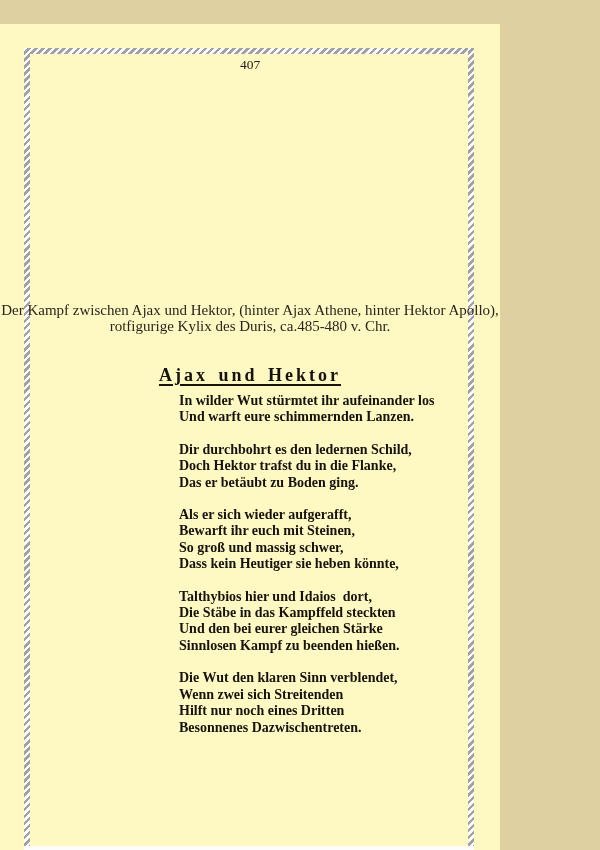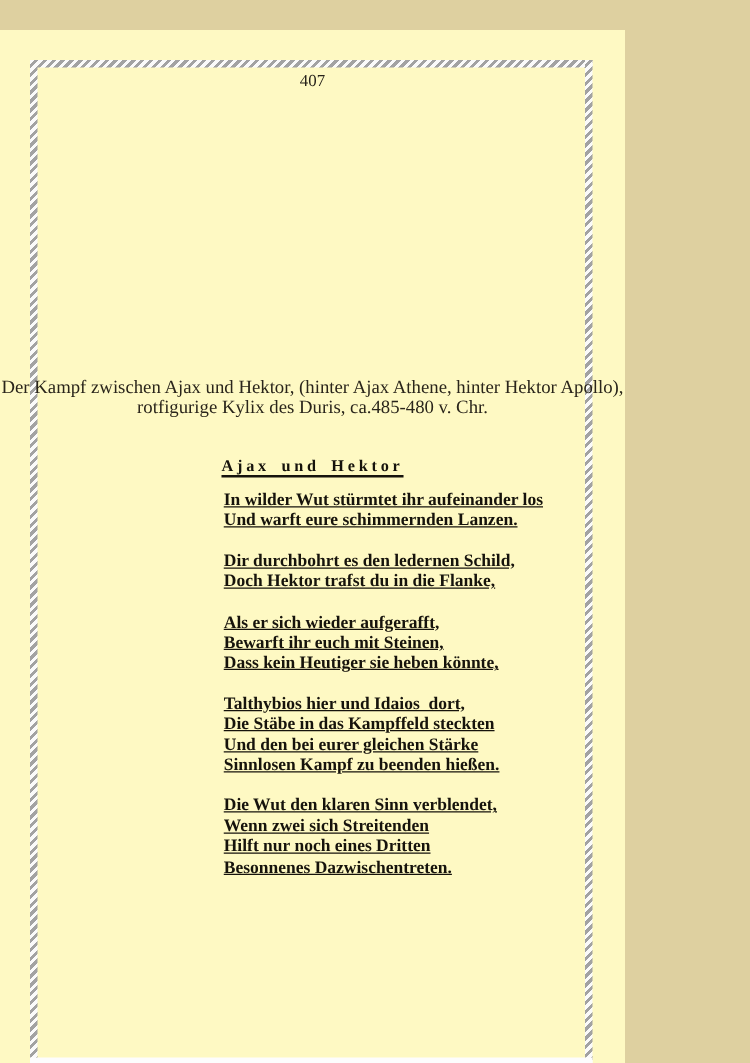--- a/index.html
+++ b/index.html
@@ -55,21 +55,21 @@
     line-height: 15.5px;
     color: #2a251b;
   }
   .poem-title {
     position: absolute;
     top: 341px;
     left: 0;
     width: 100%;
     text-align: center;
     margin: 0;
-    font-size: 13px;
+    font-size: 18px;
     font-weight: bold;
     letter-spacing: 3px;
     word-spacing: 3px;
     color: #16130c;
     text-decoration: underline;
     text-underline-offset: 3px;
     text-decoration-thickness: 1.5px;
   }
   .poem {
     position: absolute;
@@ -78,21 +78,20 @@
     font-size: 14px;
     font-weight: bold;
     line-height: 16.4px;
     color: #16130c;
   }
   .stanza {
     margin: 0 0 16px 0;
   }
   .line {
     white-space: pre;
-    text-decoration: underline;
   }
 </style>
 </head>
 <body>
 
 <div class="page">
 
   <div class="frame-edge stripe edge-top"></div>
   <div class="frame-edge stripe edge-left"></div>
   <div class="frame-edge stripe edge-right"></div>
@@ -108,24 +107,26 @@
   <h1 class="poem-title">Ajax und Hektor</h1>
 
   <div class="poem">
     <div class="stanza">
       <div class="line">In wilder Wut stürmtet ihr aufeinander los</div>
       <div class="line">Und warft eure schimmernden Lanzen.</div>
     </div>
     <div class="stanza">
       <div class="line">Dir durchbohrt es den ledernen Schild,</div>
       <div class="line">Doch Hektor trafst du in die Flanke,</div>
+      <div class="line">Das er betäubt zu Boden ging.</div>
     </div>
     <div class="stanza">
       <div class="line">Als er sich wieder aufgerafft,</div>
       <div class="line">Bewarft ihr euch mit Steinen,</div>
+      <div class="line">So groß und massig schwer,</div>
       <div class="line">Dass kein Heutiger sie heben könnte,</div>
     </div>
     <div class="stanza">
       <div class="line">Talthybios hier und Idaios  dort,</div>
       <div class="line">Die Stäbe in das Kampffeld steckten</div>
       <div class="line">Und den bei eurer gleichen Stärke</div>
       <div class="line">Sinnlosen Kampf zu beenden hießen.</div>
     </div>
     <div class="stanza">
       <div class="line">Die Wut den klaren Sinn verblendet,</div>

